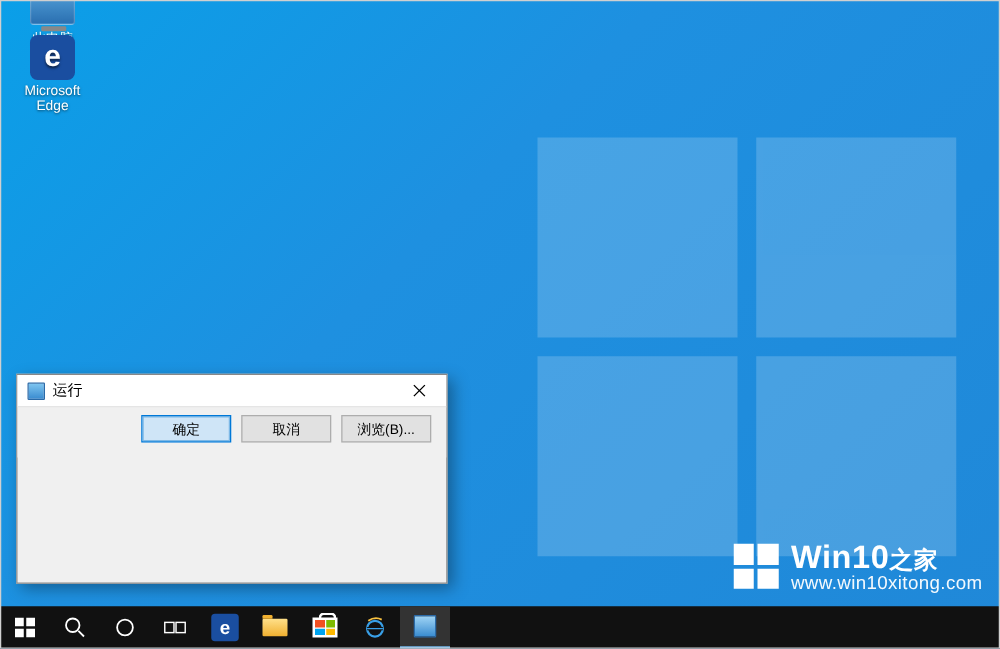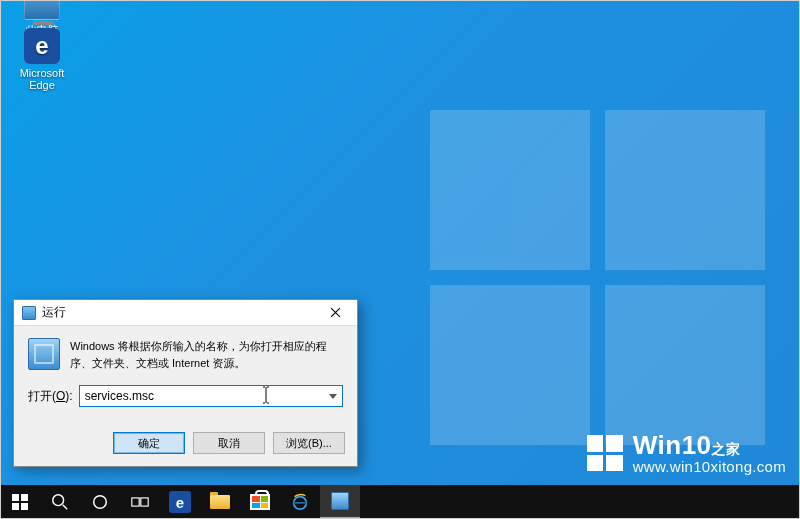--- a/index.html
+++ b/index.html
@@ -76,21 +76,21 @@
 .tb-store-ico .wq div:nth-child(1){background:#f25022}.tb-store-ico .wq div:nth-child(2){background:#7fba00}.tb-store-ico .wq div:nth-child(3){background:#00a4ef}.tb-store-ico .wq div:nth-child(4){background:#ffb900}
 .tb-folder-ico{width:20px;height:14px;background:linear-gradient(#ffe08a,#f0b030);border-radius:1px;position:relative}
 .tb-folder-ico::before{content:"";position:absolute;top:-3px;left:0;width:8px;height:3px;background:#f0b030;border-radius:1px 1px 0 0}
 
 
 .watermark { position:absolute; right:14px; bottom:44px; display:flex; align-items:center; gap:10px; color:#fff; }
 .wm-logo { display:grid; grid-template:1fr 1fr/1fr 1fr; gap:3px; width:36px; height:36px; }
 .wm-logo div{background:#fff}
 .wm-text { display:flex; flex-direction:column; line-height:1.05; }
 .wm-title { font-size:26px; font-weight:600; letter-spacing:.5px; }
-.wm-title .zhi { font-size:14px; }
+.wm-title .zhi { font-size:19px; }
 .wm-url { font-size:15px; opacity:.95; letter-spacing:.3px; }
 
 
 .frame-border{position:absolute;inset:0;border:1px solid #d0d0d0;pointer-events:none}
 </style>
 </head>
 <body>
 
 <div class="desktop">
 
@@ -115,40 +115,20 @@
   <div class="run-dialog">
     <div class="titlebar">
       <div class="titlebar-icon"></div>
       <div class="titlebar-title">运行</div>
       <div class="titlebar-close">
         <svg viewBox="0 0 10 10">
             <path d="M1 1 L9 9 M9 1 L1 9" stroke="#000" stroke-width="1"></path>
           </svg>
       </div>
     </div>
-    <div class="run-body">
-      <div class="run-msg-row">
-        <div class="run-app-icon"></div>
-        <div class="run-msg">Windows 将根据你所输入的名称，为你打开相应的程序、文件夹、文档或 Internet 资源。</div>
-      </div>
-      <div class="run-input-row">
-        <div class="run-open-label"><span>打开(</span><u>O</u><span>):</span></div>
-        <div class="combo">
-          <input type="text" value="services.msc" style="">
-          <div class="combo-arrow">
-            <svg viewBox="0 0 8 5">
-                <path d="M0 0 L4 5 L8 0" fill="#555"></path>
-              </svg>
-          </div>
-          <svg class="text-cursor-I" viewBox="0 0 14 18">
-            <path d="M4 1 H6 M8 1 H10 M7 1 V17 M4 17 H6 M8 17 H10" stroke="#000" stroke-width="1" fill="none"></path>
-          </svg>
-        </div>
-      </div>
-    </div>
     <div class="run-buttons">
       <button class="btn primary">确定</button>
       <button class="btn">取消</button>
       <button class="btn">浏览(B)...</button>
     </div>
   </div>
 
   <div class="watermark">
     <div class="wm-logo">
         <div></div>

